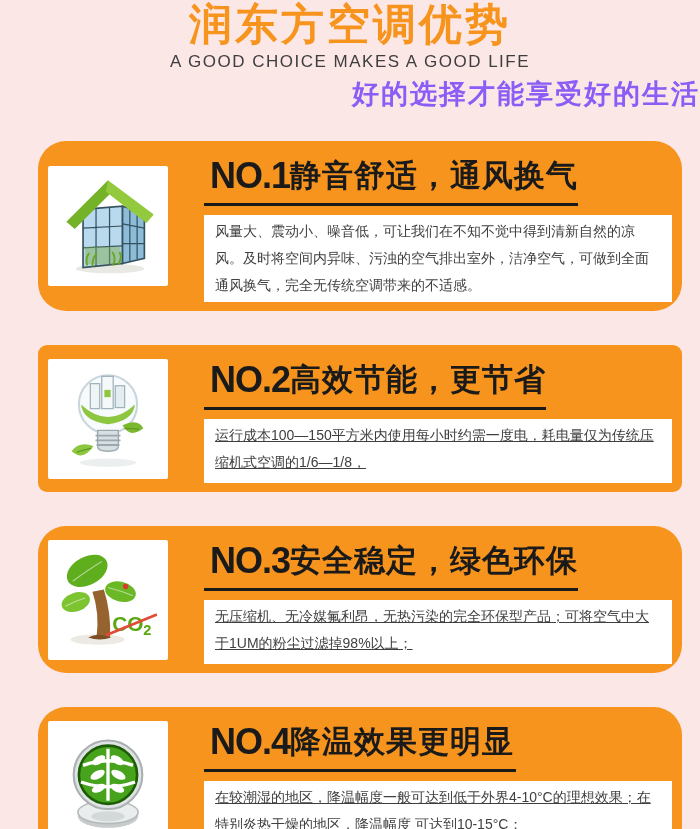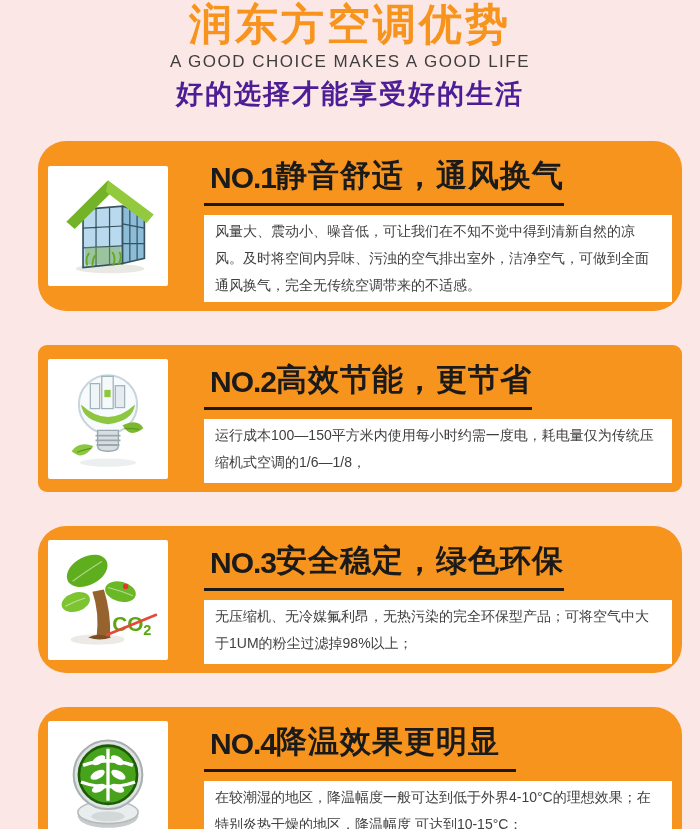--- a/index.html
+++ b/index.html
@@ -23,25 +23,26 @@
   .subtitle-en {
     margin-top: 3px;
     color: #3E3E3E;
     font-size: 17px;
     line-height: 20px;
     font-weight: 400;
     letter-spacing: 1.5px;
   }
   .subtitle-cn {
     margin-top: 7px;
-    color: #4c1d95;
+    color: #8b5cf6;
     font-size: 27px;
     line-height: 30px;
     font-weight: 600;
     letter-spacing: 2px;
+    text-align: right;
   }
   .cards { margin: 32px 18px 0 38px; }
   .card {
     background: #F7941E;
     border-radius: 28px;
     display: flex;
     padding: 9px 10px;
     box-sizing: border-box;
     margin-bottom: 34px;
   }
@@ -63,21 +64,21 @@
   .imgbox svg { width: 104px; height: 104px; }
   .content { flex: 1; margin-left: 36px; padding-top: 3px; }
   .titleblock {
     display: inline-block;
     border-bottom: 3px solid #1A1A1A;
     padding: 2px 0 6px 6px;
     min-width: 306px;
     white-space: nowrap;
   }
   .card-number {
-    font-size: 30px;
+    font-size: 36px;
     font-weight: 900;
     color: #1A1A1A;
     letter-spacing: -1px;
     vertical-align: -2px;
   }
   .card-title {
     font-size: 31px;
     font-weight: 800;
     color: #1A1A1A;
     margin-left: 0;
@@ -85,21 +86,21 @@
   }
   .textbox {
     background: #ffffff;
     margin-top: 9px;
     padding: 3px 11px;
     font-size: 14px;
     line-height: 27px;
     color: #3F3F3F;
     min-height: 54px;
   }
-  .card.h2 .textbox, .card.h3 .textbox, .card.h4 .textbox { min-height: 58px; }
+  .card.h2 .textbox, .card.h3 .textbox, .card.h4 .textbox { min-height: 58px; text-decoration: underline; }
 </style>
 </head>
 <body>
 
 <div class="header">
   <h1 class="page-title">润东方空调优势</h1>
   <div class="subtitle-en">A GOOD CHOICE MAKES A GOOD LIFE</div>
   <div class="subtitle-cn">好的选择才能享受好的生活</div>
 </div>
 

